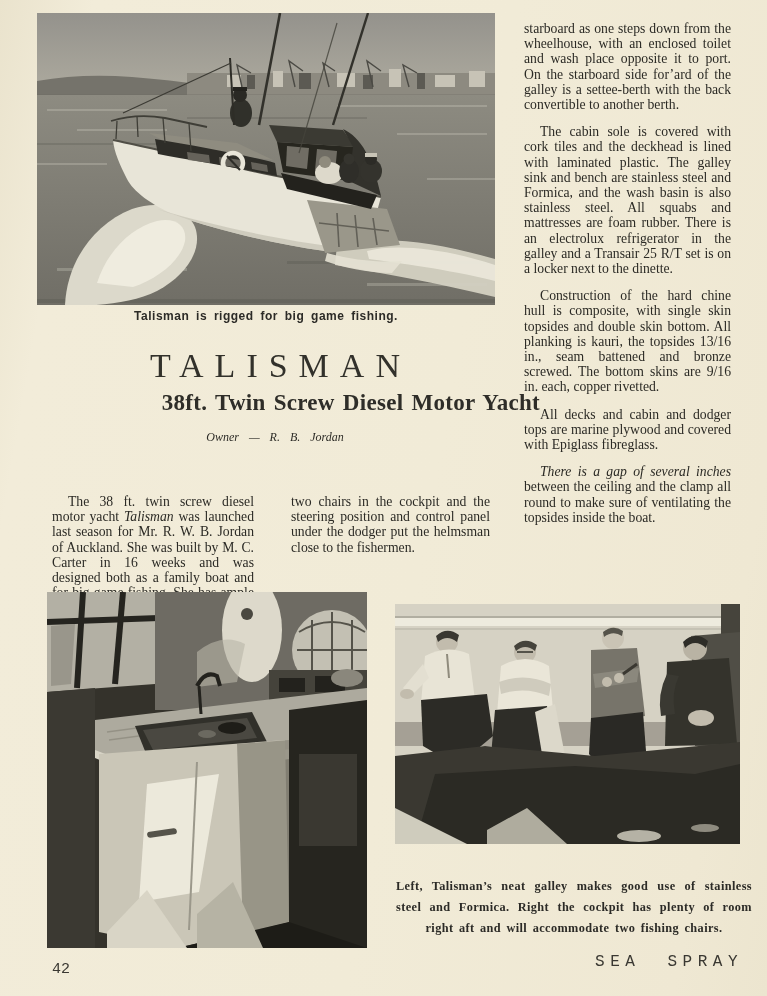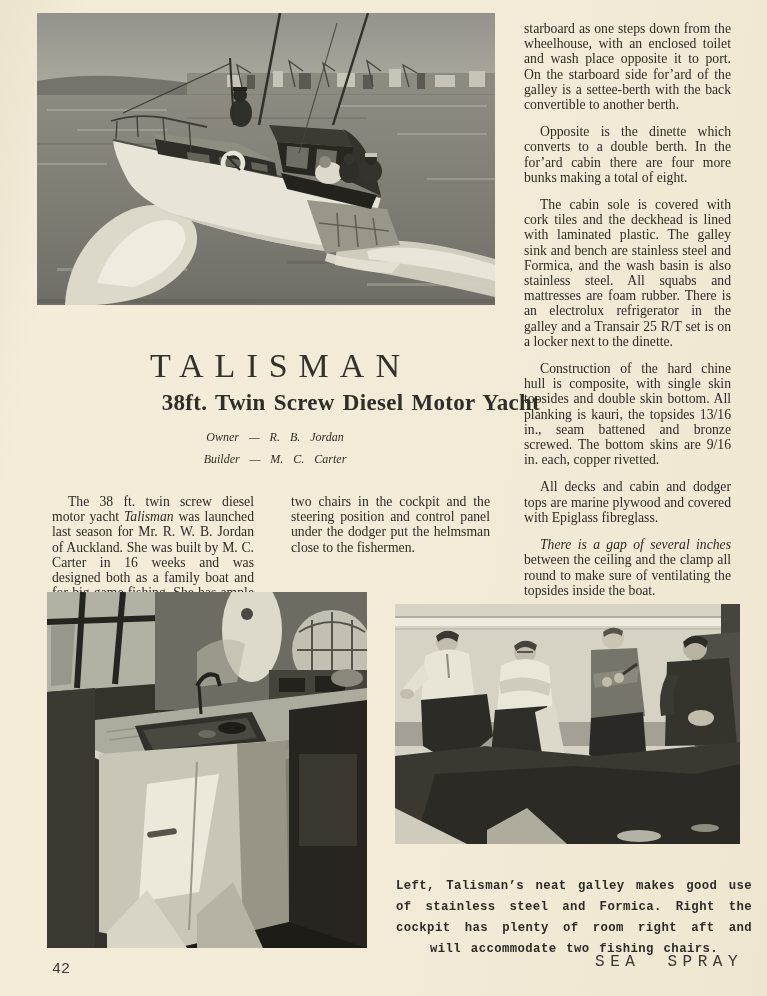--- a/index.html
+++ b/index.html
@@ -47,21 +47,21 @@
   .col p{margin:12px;}
   .col p.ind{text-indent:16px;}
   .col-left{left:40px;top:482px;width:226px;}
   .col-mid{left:279px;top:482px;width:223px;}
   .col-right{left:512px;top:9px;width:231px;}
   .it{font-style:italic;}
   .photo-galley{left:47px;top:592px;width:320px;height:356px;}
   .photo-cockpit{left:395px;top:604px;width:345px;height:240px;}
   .caption-bottom{
     position:absolute;left:396px;top:876px;width:356px;
-    font-family:Liberation Mono, monospace;font-weight:bold;
+    font-family:Liberation Serif, serif;font-weight:bold;
     font-size:12.3px;line-height:21px;letter-spacing:.4px;word-spacing:2px;
     text-align:justify;text-align-last:center;
     color:#2c2b27;
   }
   .footer-num{
     position:absolute;left:52px;top:961px;
     font-family:"Liberation Mono",monospace;
     font-size:15px;color:#3a3832;
   }
   .footer-mag{
@@ -194,37 +194,36 @@
       <circle cx="312" cy="146" r="5.5" fill="#35342e"></circle>
       <ellipse cx="334" cy="158" rx="11" ry="12" fill="#34332d"></ellipse>
       <circle cx="334" cy="146" r="6" fill="#2c2b26"></circle>
       <rect x="328" y="140" width="12" height="4" fill="#c9c5b7"></rect>
 
       <circle cx="196" cy="150" r="10" fill="none" stroke="#e8e5d8" stroke-width="4.5"></circle>
       <line x1="190" y1="143" x2="203" y2="157" stroke="#2e2d28" stroke-width="2"></line>
     </svg>
   </div>
 
+  <div class="caption-top">Talisman is rigged for big game fishing.</div>
 
   <div class="title">TALISMAN</div>
   <div class="subtitle">38ft. Twin Screw Diesel Motor Yacht</div>
   <div class="byline owner">Owner — R. B. Jordan</div>
-  <div class="byline builder">Builder — M. C. Carter</div>
 
   <div class="col col-left">
     <p class="ind"><span>The 38 ft. twin screw diesel motor yacht </span><span class="it">Talisman</span><span> was launched last season for Mr. R. W. B. Jordan of Auckland. She was built by M. C. Carter in 16 weeks and was designed both as a family boat and for big game fishing. She has ample room for</span></p>
   </div>
 
   <div class="col col-mid">
     <p>two chairs in the cockpit and the steering position and control panel under the dodger put the helmsman close to the fishermen.</p>
   </div>
 
   <div class="col col-right">
     <p>starboard as one steps down from the wheelhouse, with an enclosed toilet and wash place opposite it to port. On the starboard side for’ard of the galley is a settee-berth with the back convertible to another berth.</p>
-    <p class="ind">Opposite is the dinette which converts to a double berth. In the for’ard cabin there are four more bunks making a total of eight.</p>
     <p class="ind">The cabin sole is covered with cork tiles and the deckhead is lined with laminated plastic. The galley sink and bench are stainless steel and Formica, and the wash basin is also stainless steel. All squabs and mattresses are foam rubber. There is an electrolux refrigerator in the galley and a Transair 25 R/T set is on a locker next to the dinette.</p>
     <p class="ind">Construction of the hard chine hull is composite, with single skin topsides and double skin bottom. All planking is kauri, the topsides 13/16 in., seam battened and bronze screwed. The bottom skins are 9/16 in. each, copper rivetted.</p>
     <p class="ind">All decks and cabin and dodger tops are marine plywood and covered with Epiglass fibreglass.</p>
     <p class="ind"><span class="it">There is a gap of several inches</span><span> between the ceiling and the clamp all round to make sure of ventilating the topsides inside the boat.</span></p>
   </div>
 
   <div class="photo photo-galley">
     <svg viewBox="0 0 320 356" preserveAspectRatio="none">
       <rect x="0" y="0" width="320" height="356" fill="#34322b"></rect>
 

